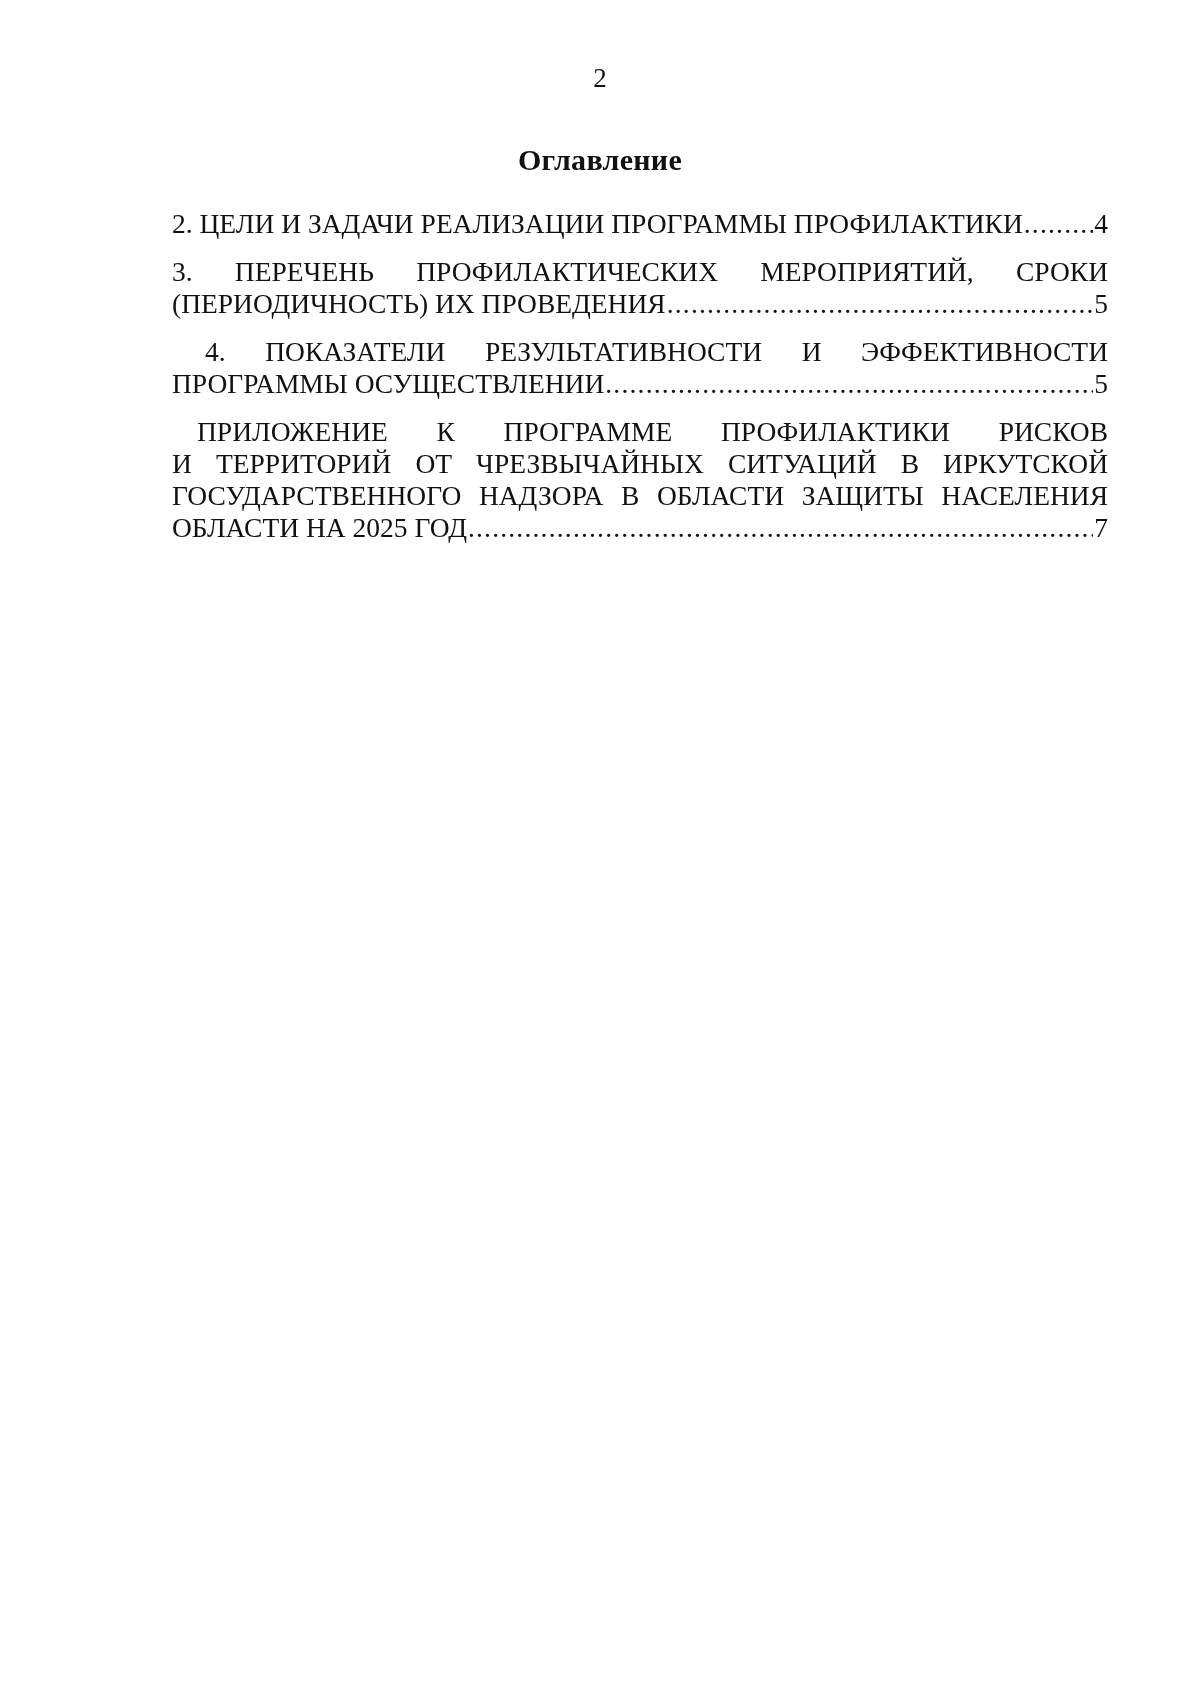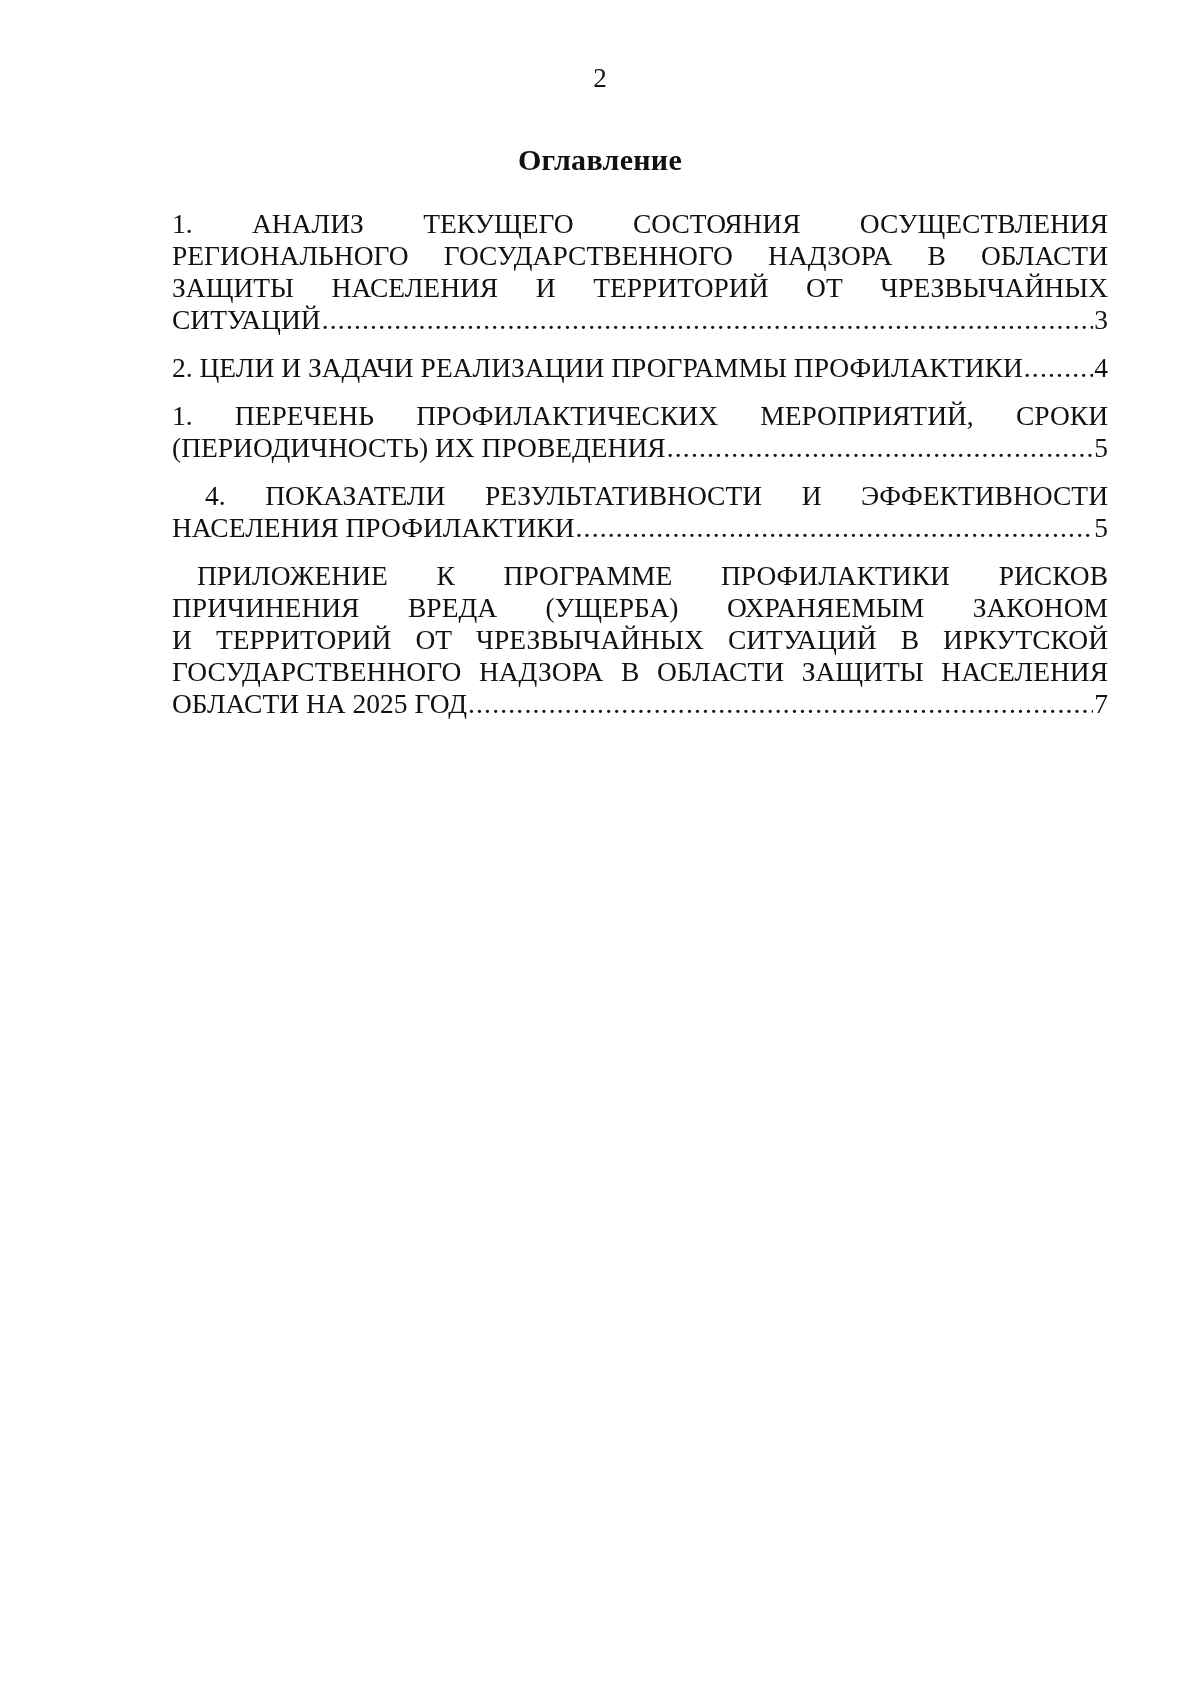--- a/index.html
+++ b/index.html
@@ -81,60 +81,49 @@
   </style>
 </head>
 <body>
 
 <div class="page-number">2</div>
 
 <div class="toc-title">Оглавление</div>
 
 <div class="toc">
 
-  <a class="toc-entry">
-    <span class="justified-line" style="white-space: normal;">1. АНАЛИЗ ТЕКУЩЕГО СОСТОЯНИЯ ОСУЩЕСТВЛЕНИЯ</span>
-    <span class="justified-line" style="white-space: normal;">РЕГИОНАЛЬНОГО ГОСУДАРСТВЕННОГО НАДЗОРА В ОБЛАСТИ</span>
-    <span class="justified-line" style="white-space: normal;">ЗАЩИТЫ НАСЕЛЕНИЯ И ТЕРРИТОРИЙ ОТ ЧРЕЗВЫЧАЙНЫХ</span>
-    <span class="leader-line">
-      <span class="last-text">СИТУАЦИЙ</span>
-      <span class="dots"></span>
-      <span class="page">3</span>
-    </span>
-  </a>
 
   <a class="toc-entry">
     <span class="leader-line">
       <span class="last-text">2. ЦЕЛИ И ЗАДАЧИ РЕАЛИЗАЦИИ ПРОГРАММЫ ПРОФИЛАКТИКИ</span>
       <span class="dots"></span>
       <span class="page">4</span>
     </span>
   </a>
 
   <a class="toc-entry">
-    <span class="justified-line" style="white-space: normal;">1. ПЕРЕЧЕНЬ ПРОФИЛАКТИЧЕСКИХ МЕРОПРИЯТИЙ, СРОКИ</span>
+    <span class="justified-line" style="white-space: normal;">3. ПЕРЕЧЕНЬ ПРОФИЛАКТИЧЕСКИХ МЕРОПРИЯТИЙ, СРОКИ</span>
     <span class="leader-line">
       <span class="last-text">(ПЕРИОДИЧНОСТЬ) ИХ ПРОВЕДЕНИЯ</span>
       <span class="dots"></span>
       <span class="page">5</span>
     </span>
   </a>
 
   <a class="toc-entry">
     <span class="justified-line" style="white-space: normal; margin-left: 33px;">4. ПОКАЗАТЕЛИ РЕЗУЛЬТАТИВНОСТИ И ЭФФЕКТИВНОСТИ</span>
     <span class="leader-line">
-      <span class="last-text">НАСЕЛЕНИЯ ПРОФИЛАКТИКИ</span>
+      <span class="last-text">ПРОГРАММЫ ОСУЩЕСТВЛЕНИИ</span>
       <span class="dots"></span>
       <span class="page">5</span>
     </span>
   </a>
 
   <a class="toc-entry">
     <span class="justified-line" style="white-space: normal; margin-left: 25px;">ПРИЛОЖЕНИЕ К ПРОГРАММЕ ПРОФИЛАКТИКИ РИСКОВ</span>
-    <span class="justified-line" style="white-space: normal;">ПРИЧИНЕНИЯ ВРЕДА (УЩЕРБА) ОХРАНЯЕМЫМ ЗАКОНОМ</span>
     <span class="justified-line" style="white-space: normal;">И ТЕРРИТОРИЙ ОТ ЧРЕЗВЫЧАЙНЫХ СИТУАЦИЙ В ИРКУТСКОЙ</span>
     <span class="justified-line" style="white-space: normal;">ГОСУДАРСТВЕННОГО НАДЗОРА В ОБЛАСТИ ЗАЩИТЫ НАСЕЛЕНИЯ</span>
     <span class="leader-line">
       <span class="last-text">ОБЛАСТИ НА 2025 ГОД</span>
       <span class="dots"></span>
       <span class="page">7</span>
     </span>
   </a>
 
 </div>

